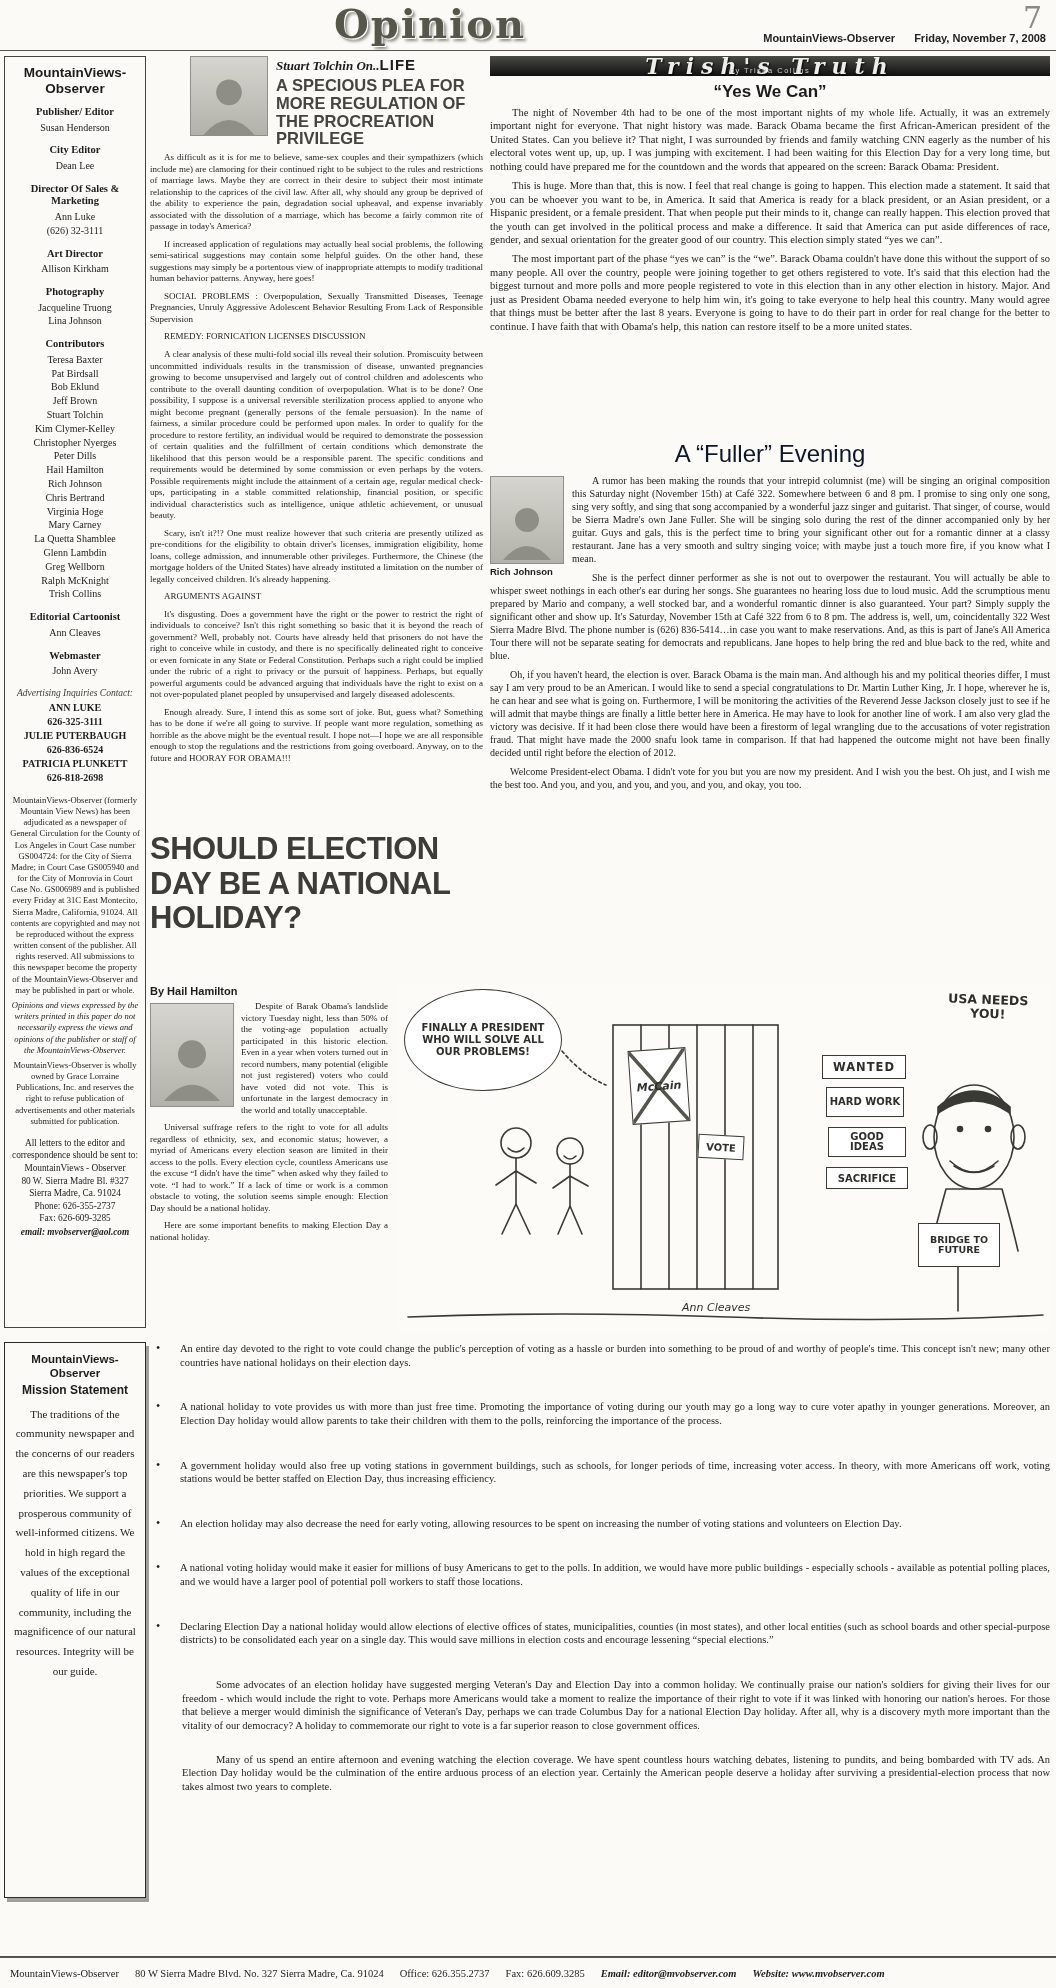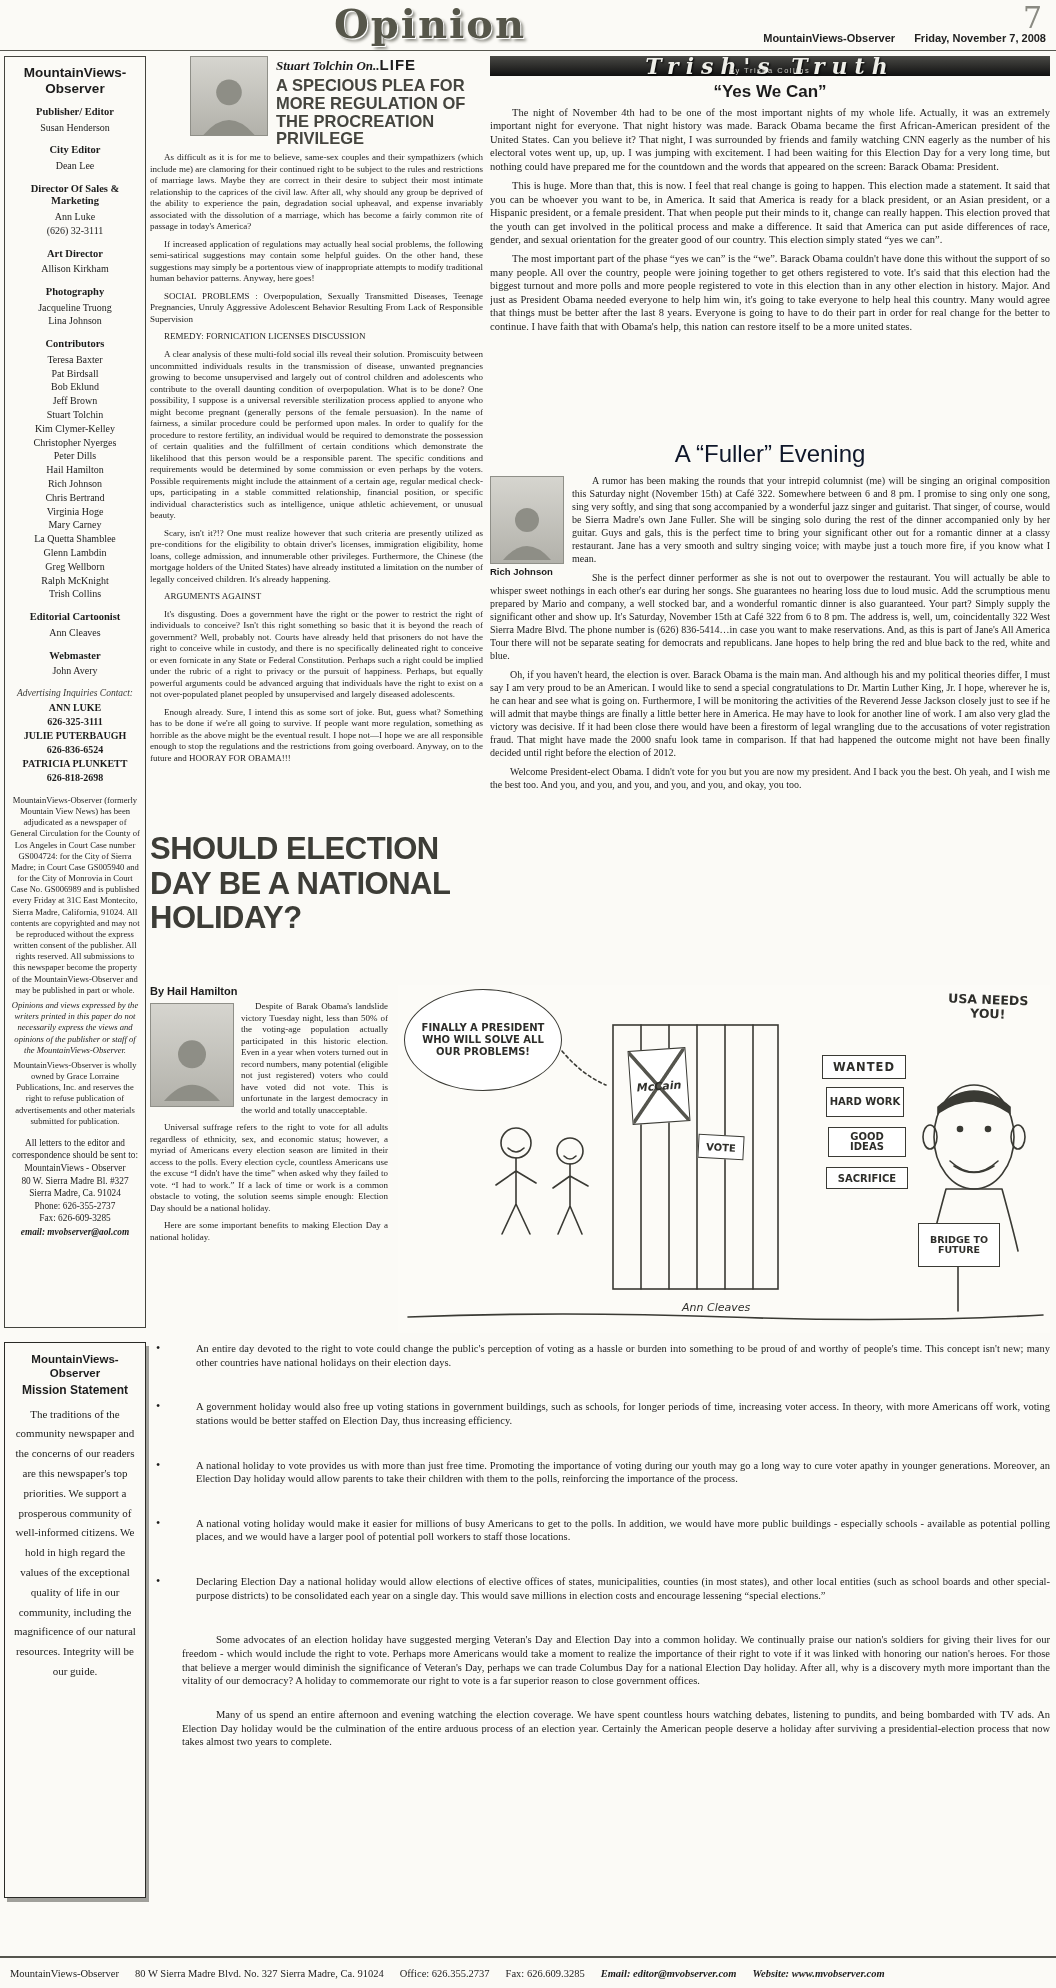--- a/index.html
+++ b/index.html
@@ -104,21 +104,21 @@
   .c-s2 { left:430px; top:142px; width:78px; height:30px; font-size:10px; line-height:1.05; padding:14px; }
   .c-s3 { left:428px; top:182px; width:82px; height:22px; font-size:10px; }
   .c-usa { left:538px; top:8px; width:104px; font-size:12.5px; font-weight:bold; text-align:center;
       transform:rotate(2deg); line-height:1.15; }
   .c-bridge { left:520px; top:238px; width:82px; height:44px; font-size:9.5px; line-height:1.1; padding:2px; }
   .c-sig { left:284px; top:316px; font-family:"DejaVu Serif", serif; font-style:italic; font-size:11px; }
 
   
   .bullets-sec { position:absolute; left:150px; top:1342px; width:900px; height:608px; overflow:hidden;
       font-size:10.5px; line-height:1.3; }
-  .bullet { position:relative; padding-left:46px; text-align:justify; margin-bottom:31px; }
+  .bullet { position:relative; padding-left:30px; text-align:justify; margin-bottom:31px; }
   .bullet::before { content:"\2022"; position:absolute; left:6px; top:-1px; font-size:12px; }
   .closing { margin-top:6px; }
   .closing p.cpara { text-align:justify; text-indent:34px; margin-bottom:20px;padding-left:32px; }
 
   
   .page-footer { position:absolute; left:0; top:1956px; width:1056px; height:32px; border-top:2px solid #55554e;
       display:flex; align-items:center; gap:16px; padding:0 10px; font-size:10.5px; }
   .page-footer .bold-it { font-weight:bold; font-style:italic; }
 </style>
 </head>
@@ -264,21 +264,21 @@
             <circle cx="30" cy="20" r="12" fill="#8e8e86"></circle>
             <path d="M6 60 q24 -28 48 0 z" fill="#8e8e86"></path>
           </svg>
       </div>
       <div class="photo-caption">Rich Johnson</div>
     </div>
     <div class="body-text">
         <p class="para">A rumor has been making the rounds that your intrepid columnist (me) will be singing an original composition this Saturday night (November 15th) at Café 322. Somewhere between 6 and 8 pm. I promise to sing only one song, sing very softly, and sing that song accompanied by a wonderful jazz singer and guitarist. That singer, of course, would be Sierra Madre's own Jane Fuller. She will be singing solo during the rest of the dinner accompanied only by her guitar. Guys and gals, this is the perfect time to bring your significant other out for a romantic dinner at a classy restaurant. Jane has a very smooth and sultry singing voice; with maybe just a touch more fire, if you know what I mean.</p>
         <p class="para">She is the perfect dinner performer as she is not out to overpower the restaurant. You will actually be able to whisper sweet nothings in each other's ear during her songs.  She guarantees no hearing loss due to loud music. Add the scrumptious menu prepared by Mario and company, a well stocked bar, and a wonderful romantic dinner is also guaranteed. Your part?  Simply supply the significant other and show up. It's Saturday, November 15th at Café 322 from 6 to 8 pm. The address is, well, um, coincidentally 322 West Sierra Madre Blvd. The phone number is (626) 836-5414…in case you want to make reservations. And, as this is part of Jane's All America Tour there will not be separate seating for democrats and republicans. Jane hopes to help bring the red and blue back to the red, white and blue.</p>
         <p class="para">Oh, if you haven't heard, the election is over. Barack Obama is the main man. And although his and my political theories differ, I must say I am very proud to be an American. I would like to send a special congratulations to Dr. Martin Luther King, Jr. I hope, wherever he is, he can hear and see what is going on. Furthermore, I will be monitoring the activities of the Reverend Jesse Jackson closely just to see if he will admit that maybe things are finally a little better here in America. He may have to look for another line of work. I am also very glad the victory was decisive. If it had been close there would have been a firestorm of legal wrangling due to the accusations of voter registration fraud. That might have made the 2000 snafu look tame in comparison. If that had happened the outcome might not have been finally decided until right before the election of 2012.</p>
-        <p class="para">Welcome President-elect Obama. I didn't vote for you but you are now my president. And I back you the best. Oh yeah, and I wish me the best too. And you, and you, and you, and you, and you, and okay, you too.</p>
+        <p class="para">Welcome President-elect Obama. I didn't vote for you but you are now my president. And I wish you the best. Oh just, and I wish me the best too. And you, and you, and you, and you, and you, and okay, you too.</p>
       </div>
   </section>
 
   <h1 class="election-headline">SHOULD ELECTION DAY BE A NATIONAL HOLIDAY?</h1>
   <section class="hamilton-col">
     <div class="hamilton-byline">By Hail Hamilton</div>
     <div class="photo hamilton-photo">
       <svg width="70" height="80" viewBox="0 0 60 60">
           <circle cx="30" cy="20" r="12" fill="#8e8e86"></circle>
           <path d="M6 60 q24 -28 48 0 z" fill="#8e8e86"></path>
@@ -328,22 +328,23 @@
     <div class="abs c-sign c-s2">GOOD IDEAS</div>
     <div class="abs c-sign c-s3">SACRIFICE</div>
     <div class="abs c-usa">USA NEEDS YOU!</div>
     <div class="abs c-sign c-bridge">BRIDGE TO FUTURE</div>
     <div class="abs c-sig">Ann Cleaves</div>
   </div>
 
   <section class="bullets-sec">
     <div>
         <div class="bullet">An entire day devoted to the right to vote could change the public's perception of voting as a hassle or burden into something to be proud of and worthy of people's time. This concept isn't new; many other countries have national holidays on their election days.</div>
+        <div class="bullet">A national holiday to vote provides us with more than just free time. Promoting the importance of voting during our youth may go a long way to cure voter apathy in younger generations. Moreover, an Election Day holiday would allow parents to take their children with them to the polls, reinforcing the importance of the process.</div>
         <div class="bullet">A government holiday would also free up voting stations in government buildings, such as schools, for longer periods of time, increasing voter access. In theory, with more Americans off work, voting stations would be better staffed on Election Day, thus increasing efficiency.</div>
-        <div class="bullet">A national holiday to vote provides us with more than just free time. Promoting the importance of voting during our youth may go a long way to cure voter apathy in younger generations. Moreover, an Election Day holiday would allow parents to take their children with them to the polls, reinforcing the importance of the process.</div>
+        <div class="bullet">An election holiday may also decrease the need for early voting, allowing resources to be spent on increasing the number of voting stations and volunteers on Election Day.</div>
         <div class="bullet">A national voting holiday would make it easier for millions of busy Americans to get to the polls. In addition, we would have more public buildings - especially schools - available as potential polling places, and we would have a larger pool of potential poll workers to staff those locations.</div>
         <div class="bullet">Declaring Election Day a national holiday would allow elections of elective offices of states, municipalities, counties (in most states), and other local entities (such as school boards and other special-purpose districts) to be consolidated each year on a single day. This would save millions in election costs and encourage lessening “special elections.”</div>
       </div>
     <div class="closing">
         <p class="cpara">Some advocates of an election holiday have suggested merging Veteran's Day and Election Day into a common holiday. We continually praise our nation's soldiers for giving their lives for our freedom - which would include the right to vote. Perhaps more Americans would take a moment to realize the importance of their right to vote if it was linked with honoring our nation's heroes. For those that believe a merger would diminish the significance of Veteran's Day, perhaps we can trade Columbus Day for a national Election Day holiday. After all, why is a discovery myth more important than the vitality of our democracy? A holiday to commemorate our right to vote is a far superior reason to close government offices.</p>
         <p class="cpara">Many of us spend an entire afternoon and evening watching the election coverage. We have spent countless hours watching debates, listening to pundits, and being bombarded with TV ads. An Election Day holiday would be the culmination of the entire arduous process of an election year. Certainly the American people deserve a holiday after surviving a presidential-election process that now takes almost two years to complete.</p>
       </div>
   </section>
 
   <footer class="page-footer">

